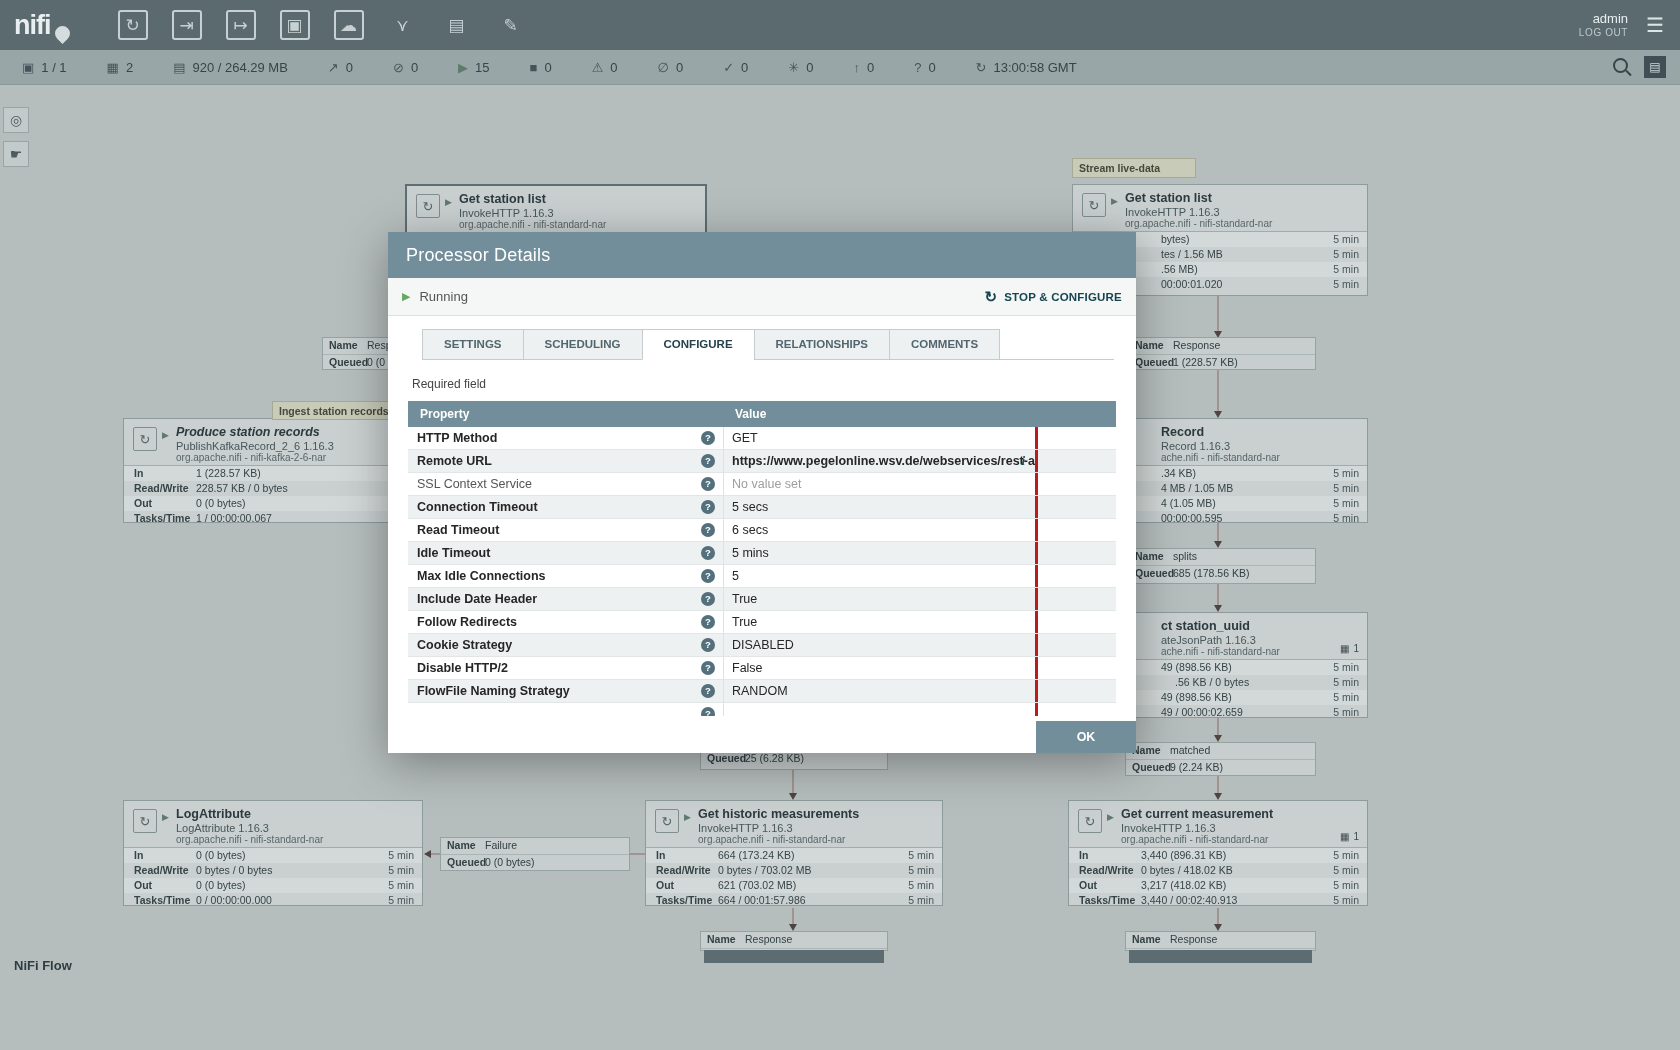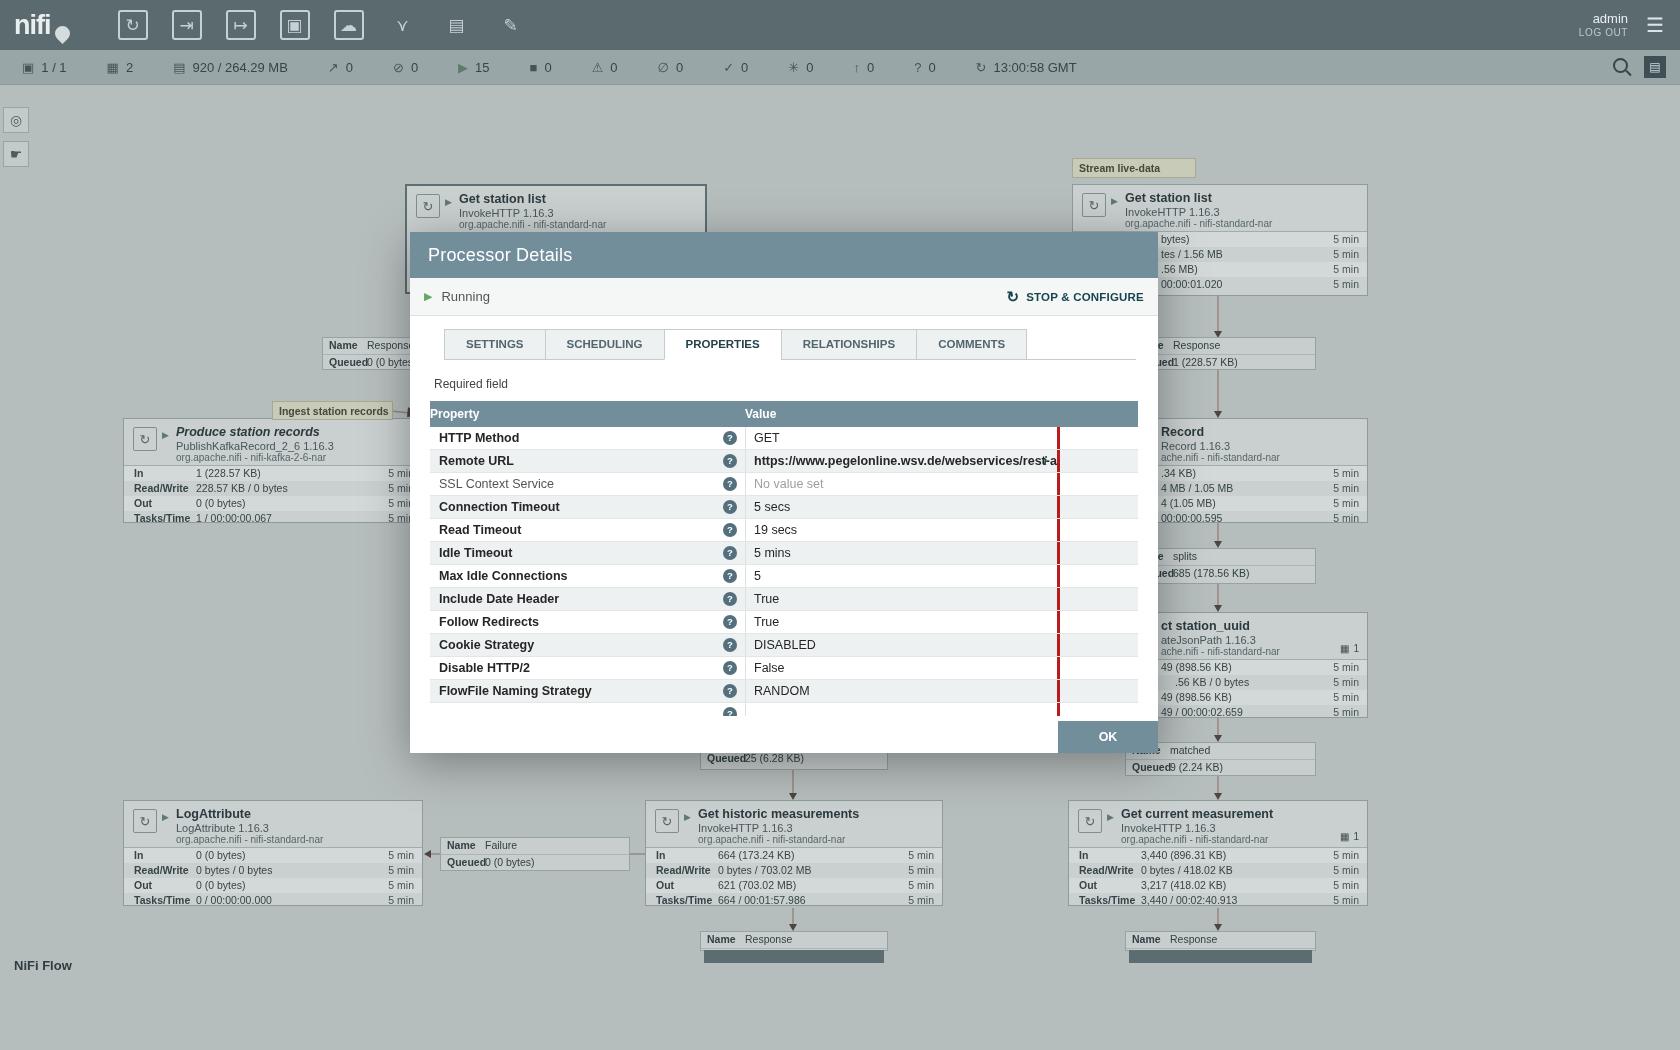--- a/index.html
+++ b/index.html
@@ -67,42 +67,42 @@
           font-weight:bold;color:#45493a;padding:3px 6px;box-sizing:border-box;white-space:nowrap}
 
   .side-btn{position:absolute;left:3px;width:26px;height:26px;background:#c3cbca;
             border:1px solid #97a5a4;display:flex;align-items:center;justify-content:center;
             color:#4d5c60;font-size:14px;box-sizing:border-box}
   #side-btn-1{top:107px}
   #side-btn-2{top:141px}
   .breadcrumb{position:absolute;left:14px;top:958px;font-size:13px;font-weight:bold;color:#2e3d42}
 
   
-  #dialog{position:absolute;left:410px;top:232px;width:748px;height:521px;background:#fff;
+  #dialog{position:absolute;left:388px;top:232px;width:748px;height:521px;background:#fff;
           z-index:10;box-shadow:0 10px 44px rgba(0,0,0,.35)}
   .dlg-header{height:46px;background:#728e9b;display:flex;align-items:center}
   .dlg-title{color:#fff;font-size:18px;margin-left:18px;font-weight:500;letter-spacing:.2px}
   .dlg-status{height:37px;background:#f5f6f6;border-bottom:1px solid #dce0e1;
               display:flex;align-items:center;padding:0 14px}
   .run-ico{color:#63a863;font-size:11px}
   .run-lbl{margin-left:9px;font-size:13px;color:#555}
   .dlg-action{margin-left:auto;display:flex;align-items:center;gap:7px;color:#16454f;
               font-weight:bold;font-size:11.5px;letter-spacing:.2px;cursor:pointer}
   .action-ico{position:relative;font-size:15px;line-height:1}
   .action-ico::after{content:"▪";position:absolute;left:4.5px;top:2.5px;font-size:6px}
   .dlg-body{padding:13px 20px 0}
   .tabs{display:flex;border-bottom:1px solid #c6ccce;margin-left:14px;margin-right:2px}
   .tab{height:29px;line-height:29px;padding:0 21px;border:1px solid #c6ccce;border-right:none;
        background:#eef1f1;font-size:11.5px;font-weight:bold;color:#51666f;margin-bottom:-1px;cursor:pointer}
   .tab:last-child{border-right:1px solid #c6ccce}
   .tab.active{background:#fff;border-bottom:1px solid #fff;color:#25424c}
   .req-hint{margin:17px 4px 10px;font-size:12px;color:#444}
   .phead{display:grid;grid-template-columns:315px 315px 1fr;background:#728e9b;color:#fff;
          height:26px;line-height:26px;font-size:12px;font-weight:bold}
-  .phead div{padding-left:0}
+  .phead div{padding-left:12px}
   .prow{display:grid;grid-template-columns:315px 315px 1fr;height:22px;line-height:22px;
         border-bottom:1px solid #e3e6e6;font-size:12.5px;color:#262626;background:#fff}
   .prow.alt{background:#eef1f1}
   .prow.partial{height:13px;border-bottom:none;overflow:hidden}
   .pcell{position:relative;padding-left:9px;overflow:hidden;white-space:nowrap}
   .pname.required{font-weight:bold}
   .pname.optional{color:#555}
   .help{position:absolute;right:8px;top:4px;width:14px;height:14px;border-radius:50%;
         background:#54707c;color:#fff;font-size:9.5px;line-height:14px;text-align:center;font-weight:bold}
   .vcell{position:relative;padding-left:8px;border-left:1px solid #dfe2e2;border-right:3px solid #b91c1c;
@@ -532,21 +532,21 @@
     <span class="run-lbl">Running</span>
     <div class="dlg-action">
       <span class="action-ico"><span>↻</span></span>
       <span>STOP &amp; CONFIGURE</span>
     </div>
   </div>
   <div class="dlg-body">
     <div class="tabs" id="tabs">
         <div class="tab">SETTINGS</div>
         <div class="tab">SCHEDULING</div>
-        <div class="tab active">PROPERTIES</div>
+        <div class="tab active">CONFIGURE</div>
         <div class="tab">RELATIONSHIPS</div>
         <div class="tab">COMMENTS</div>
       </div>
     <div class="req-hint">Required field</div>
     <div class="phead">
       <div>Property</div>
       <div>Value</div>
       <div></div>
     </div>
     <div id="prop-rows">
@@ -565,21 +565,21 @@
           <div class="vcell"><span class="pval empty">No value set</span></div>
           <div class="xcell"></div>
         </div>
         <div class="prow alt">
           <div class="pcell"><span class="pname required">Connection Timeout</span><span class="help">?</span></div>
           <div class="vcell"><span class="pval">5 secs</span></div>
           <div class="xcell"></div>
         </div>
         <div class="prow">
           <div class="pcell"><span class="pname required">Read Timeout</span><span class="help">?</span></div>
-          <div class="vcell"><span class="pval">19 secs</span></div>
+          <div class="vcell"><span class="pval">6 secs</span></div>
           <div class="xcell"></div>
         </div>
         <div class="prow alt">
           <div class="pcell"><span class="pname required">Idle Timeout</span><span class="help">?</span></div>
           <div class="vcell"><span class="pval">5 mins</span></div>
           <div class="xcell"></div>
         </div>
         <div class="prow">
           <div class="pcell"><span class="pname required">Max Idle Connections</span><span class="help">?</span></div>
           <div class="vcell"><span class="pval">5</span></div>

